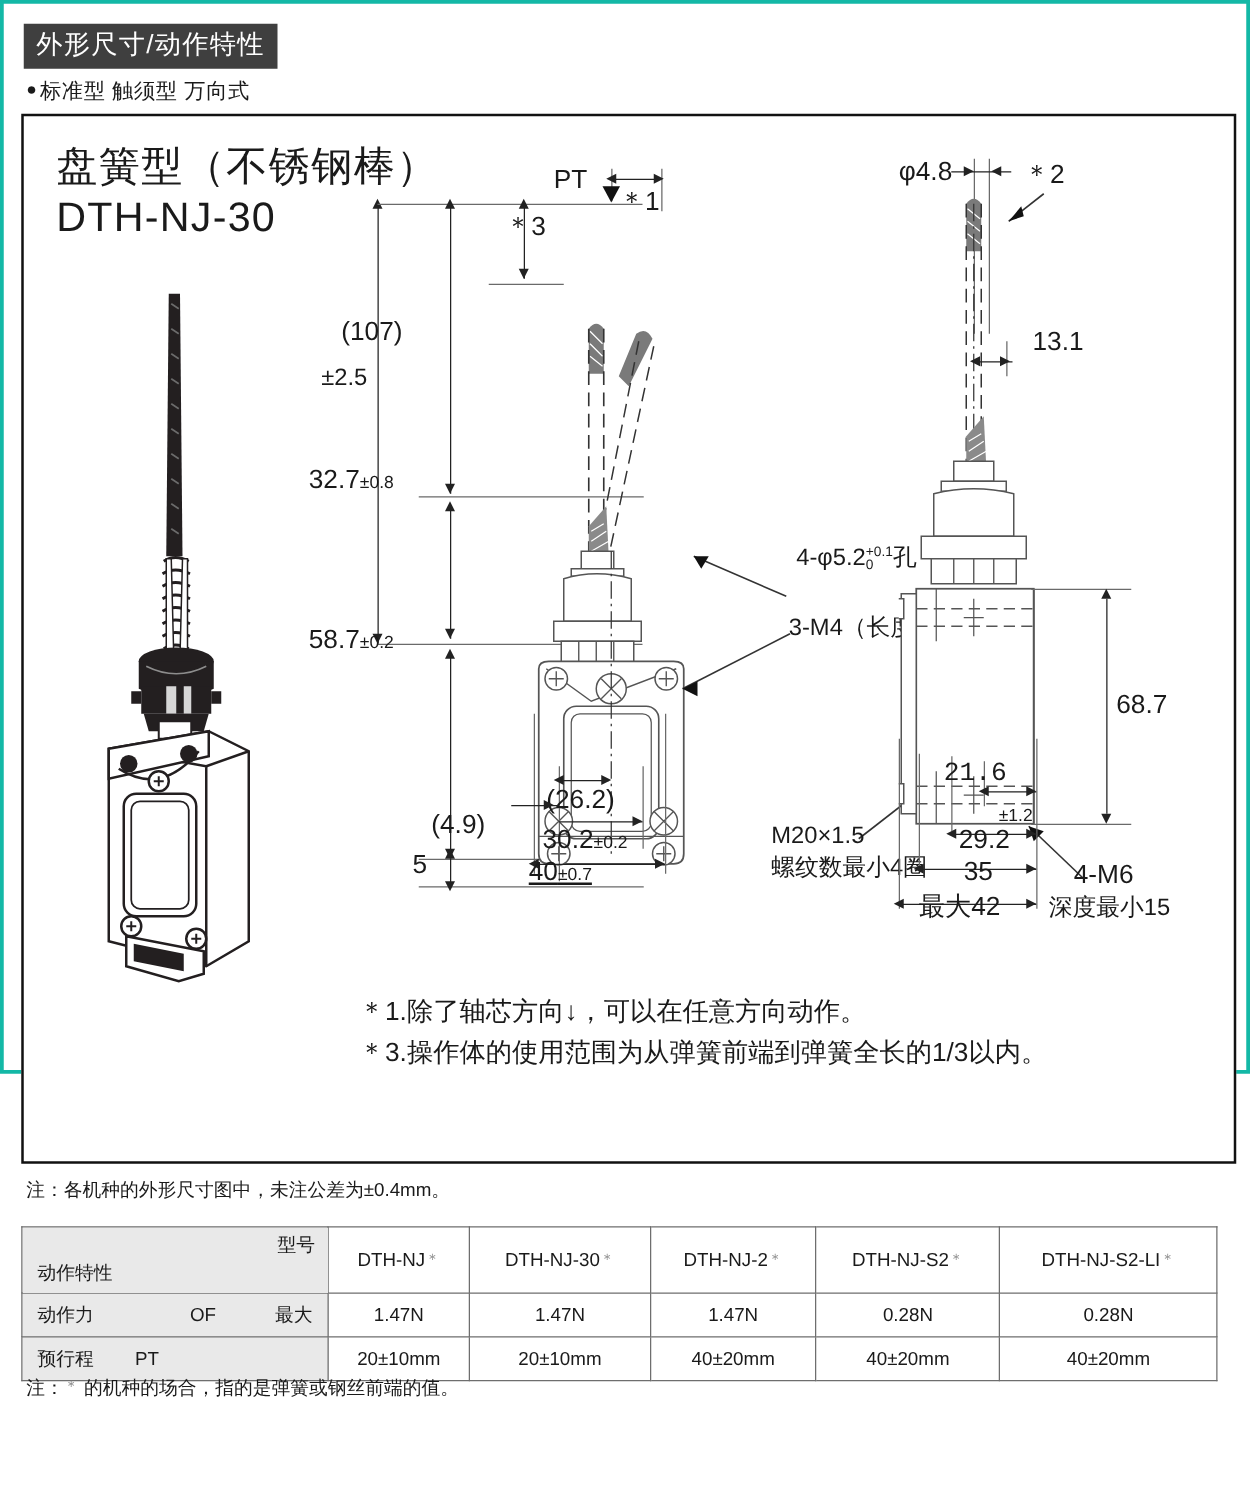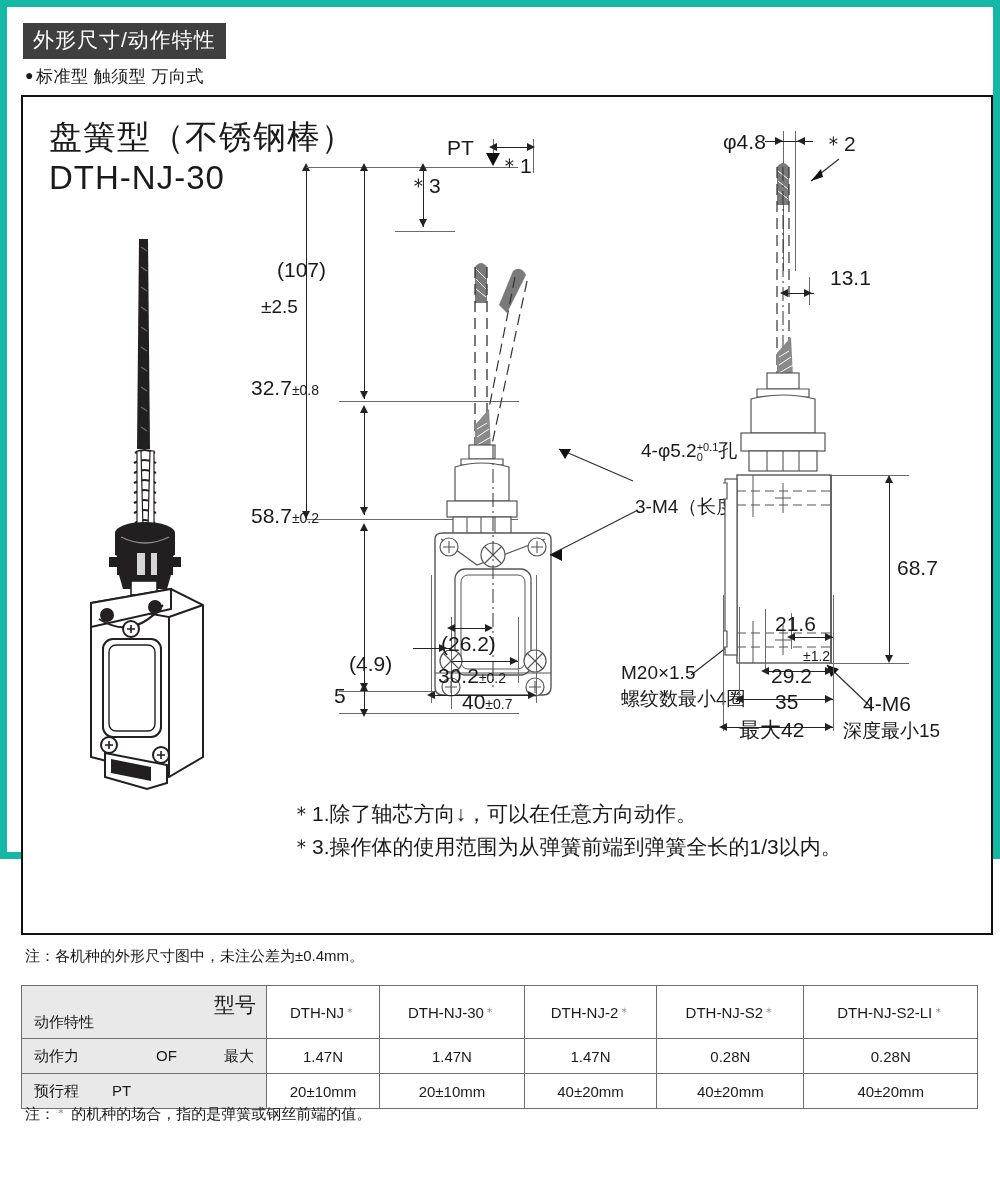--- a/index.html
+++ b/index.html
@@ -1,17 +1,17 @@
 <!DOCTYPE html>
 <html><head>
 <meta charset="utf-8">
 <style>
   html,body{margin:0;padding:0;background:#fff;}
   body{width:1000px;height:1199px;font-family:"Liberation Sans","DejaVu Sans",sans-serif;color:#1a1a1a;}
-  .page{position:relative;width:1000px;height:859px;box-sizing:border-box;border:7px solid #14b8a6;}
+  .page{position:relative;width:1000px;height:859px;box-sizing:border-box;border:3px solid #14b8a6;}
   
   .hdr-banner{position:absolute;left:16px;top:16px;background:#3f3f3f;color:#fff;
     font-size:21px;line-height:30px;padding:2px 10px 4px 10px;letter-spacing:1px;}
   .hdr-sub{position:absolute;left:18px;top:58px;font-size:17px;letter-spacing:.5px;}
   .hdr-sub .bullet{font-size:14px;vertical-align:2px;margin-right:2px;}
   
   .frame{position:absolute;left:14px;top:88px;width:972px;height:840px;
     box-sizing:border-box;border:2px solid #111;background:#fff;}
   
   .big-title{position:absolute;left:26px;top:18px;font-size:33px;letter-spacing:1px;white-space:nowrap;}
@@ -40,21 +40,21 @@
   
   .note-top{position:absolute;left:18px;top:940px;font-size:15px;}
   .note-bot{position:absolute;left:18px;top:1098px;font-size:15px;}
   .note-bot .ast{color:#8c8c8c;font-size:12px;vertical-align:2px;}
   table.spec{position:absolute;left:14px;top:978px;width:957px;border-collapse:collapse;
     font-size:15px;background:#fff;}
   table.spec td{border:1px solid #6e6e6e;height:34px;text-align:center;vertical-align:middle;padding:0 4px;}
   table.spec td.lbl{background:#e9e9e9;text-align:left;padding-left:12px;width:228px;}
   table.spec td.corner{background:#e9e9e9;position:relative;height:52px;padding:0;}
   .corner-inner{position:relative;width:100%;height:52px;}
-  .corner-model{position:absolute;right:10px;top:5px;font-size:21px;}
+  .corner-model{position:absolute;right:10px;top:5px;font-size:15px;}
   .corner-feat{position:absolute;left:12px;bottom:6px;font-size:15px;}
   .of-row span.a{display:inline-block;width:78px;}
   .of-row span.b{display:inline-block;width:68px;margin-left:44px;}
   .pt-row span.a{display:inline-block;width:78px;}
   .ast{color:#909090;font-size:12px;vertical-align:2px;}
   
   .photo{position:absolute;left:28px;top:140px;width:190px;height:580px;}
 </style>
 </head>
 <body>
@@ -253,21 +253,21 @@
     <div class="arw rt" style="left:487px;top:560px;"></div>
     <div class="t lg" style="left:415px;top:568px;"><span>30.2</span><span style="font-size:14px;">±0.2</span></div>
 
     <div class="ln h dk" style="left:390px;top:551px;width:38px;"></div>
     <div class="arw rt" style="left:416px;top:547px;"></div>
     <div class="t lg" style="left:326px;top:556px;">(4.9)</div>
 
     <div class="ln h dk" style="left:408px;top:598px;width:105px;"></div>
     <div class="arw lf" style="left:404px;top:594px;"></div>
     <div class="arw rt" style="left:505px;top:594px;"></div>
-    <div class="t lg" style="left:439px;top:594px;"><span>40</span><span style="font-size:14px;">±0.7</span></div>
+    <div class="t lg" style="left:404px;top:594px;text-decoration:underline;"><span>40</span><span style="font-size:14px;">±0.7</span></div>
 
     <div class="ln v thin" style="left:760px;top:34px;height:140px;"></div>
     <div class="ln v thin" style="left:772px;top:34px;height:140px;"></div>
     <div class="ln h dk" style="left:742px;top:44px;width:48px;"></div>
     <div class="arw rt" style="left:752px;top:40px;"></div>
     <div class="arw lf" style="left:774px;top:40px;"></div>
     <div class="t lg" style="left:700px;top:34px;">φ4.8</div>
 
     <svg style="position:absolute;left:770px;top:50px;width:60px;height:50px;" viewBox="0 0 60 50">
       <path d="M46 12 L18 34" stroke="#333" stroke-width="1.3" fill="none"></path>
@@ -340,21 +340,21 @@
 
     <div class="ln v thin" style="left:700px;top:498px;height:136px;"></div>
     <div class="ln v thin" style="left:810px;top:498px;height:136px;"></div>
     <div class="ln v thin" style="left:716px;top:510px;height:94px;"></div>
     <div class="ln v thin" style="left:742px;top:512px;height:60px;"></div>
     <div class="ln v thin" style="left:768px;top:516px;height:36px;"></div>
 
     <div class="ln h dk" style="left:768px;top:540px;width:42px;"></div>
     <div class="arw lf" style="left:764px;top:536px;"></div>
     <div class="arw rt" style="left:802px;top:536px;"></div>
-    <div class="t lg" style="left:752px;top:516px;">21.6</div>
+    <div class="t lg" style="left:736px;top:516px;font-family:Liberation Mono, monospace;">21.6</div>
     <div class="t sm" style="left:780px;top:552px;">±1.2</div>
 
     <div class="ln h dk" style="left:742px;top:574px;width:68px;"></div>
     <div class="arw lf" style="left:738px;top:570px;"></div>
     <div class="arw rt" style="left:802px;top:570px;"></div>
     <div class="t lg" style="left:748px;top:568px;">29.2</div>
 
     <div class="ln h dk" style="left:716px;top:602px;width:94px;"></div>
     <div class="arw lf" style="left:712px;top:598px;"></div>
     <div class="arw rt" style="left:802px;top:598px;"></div>

